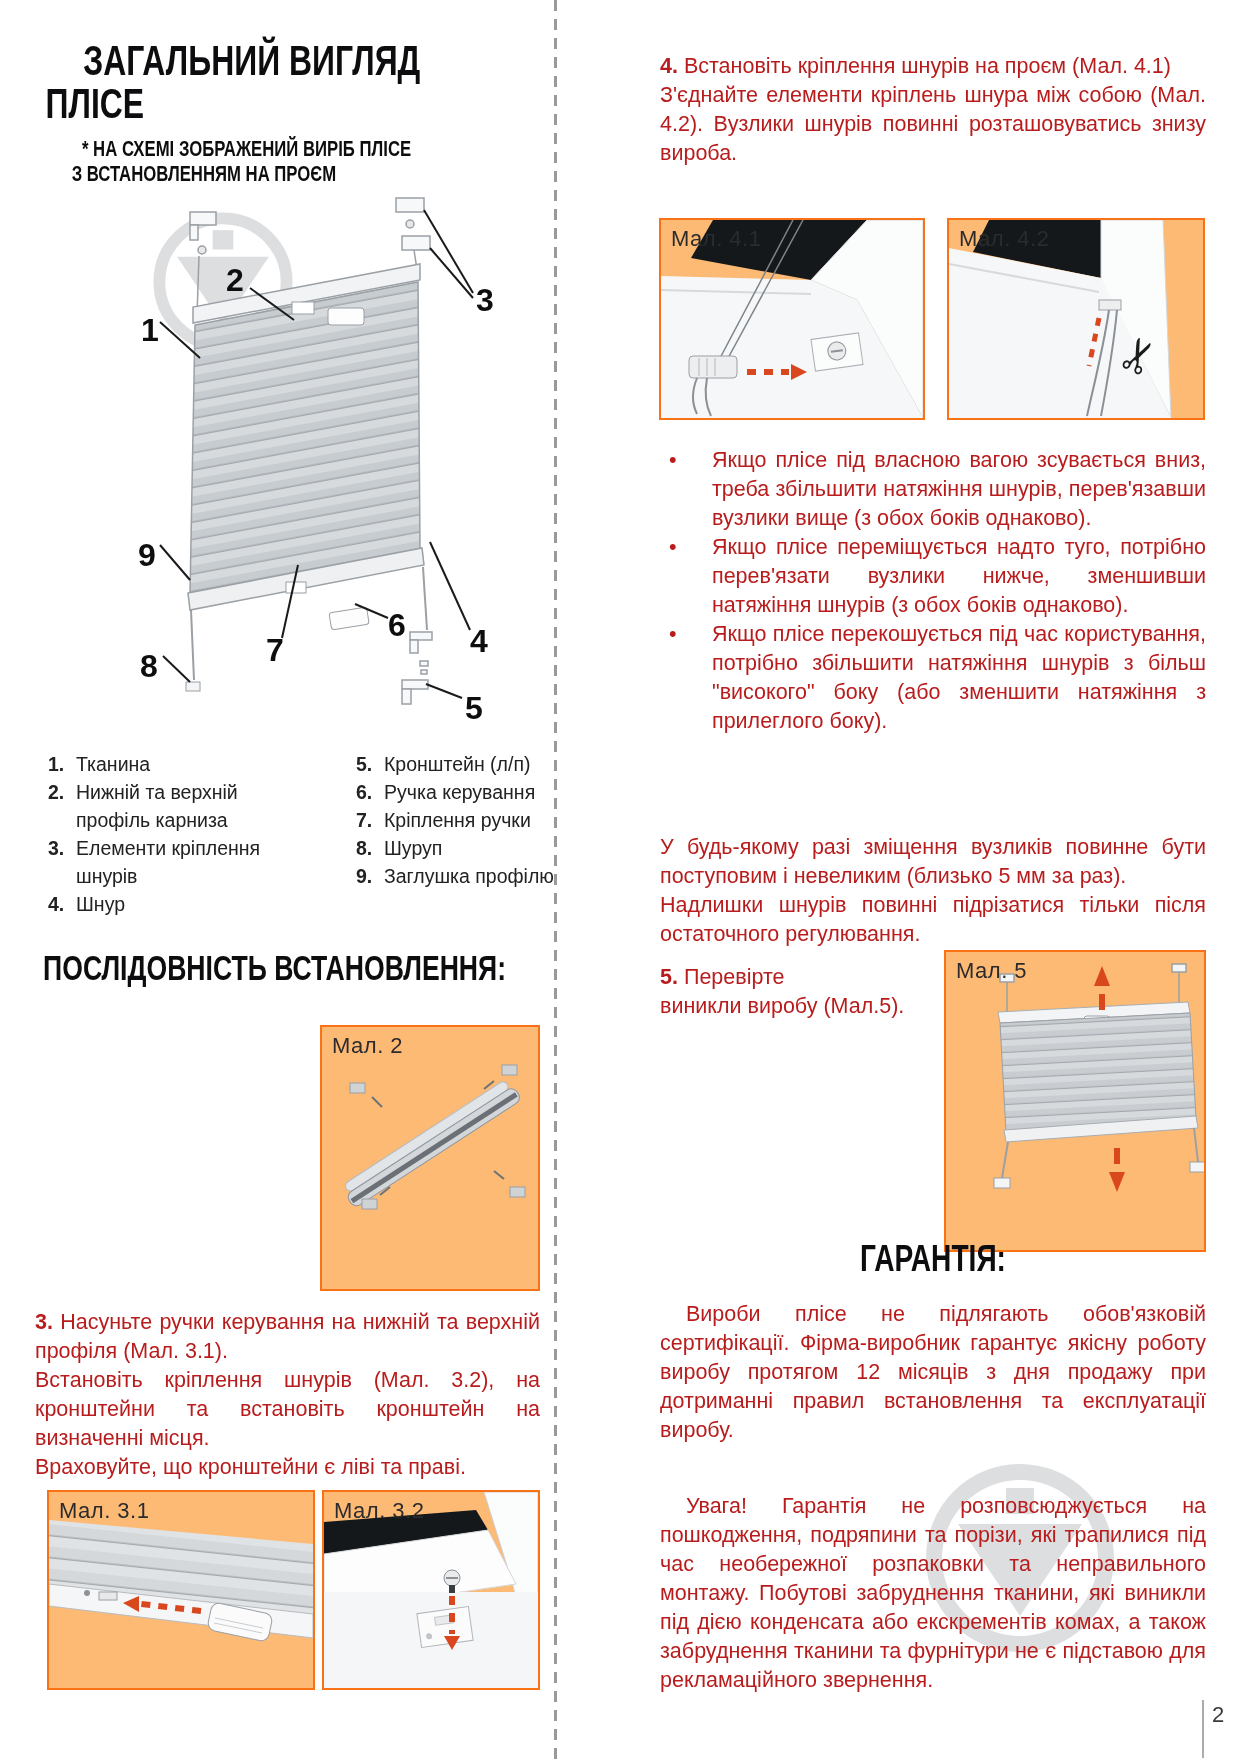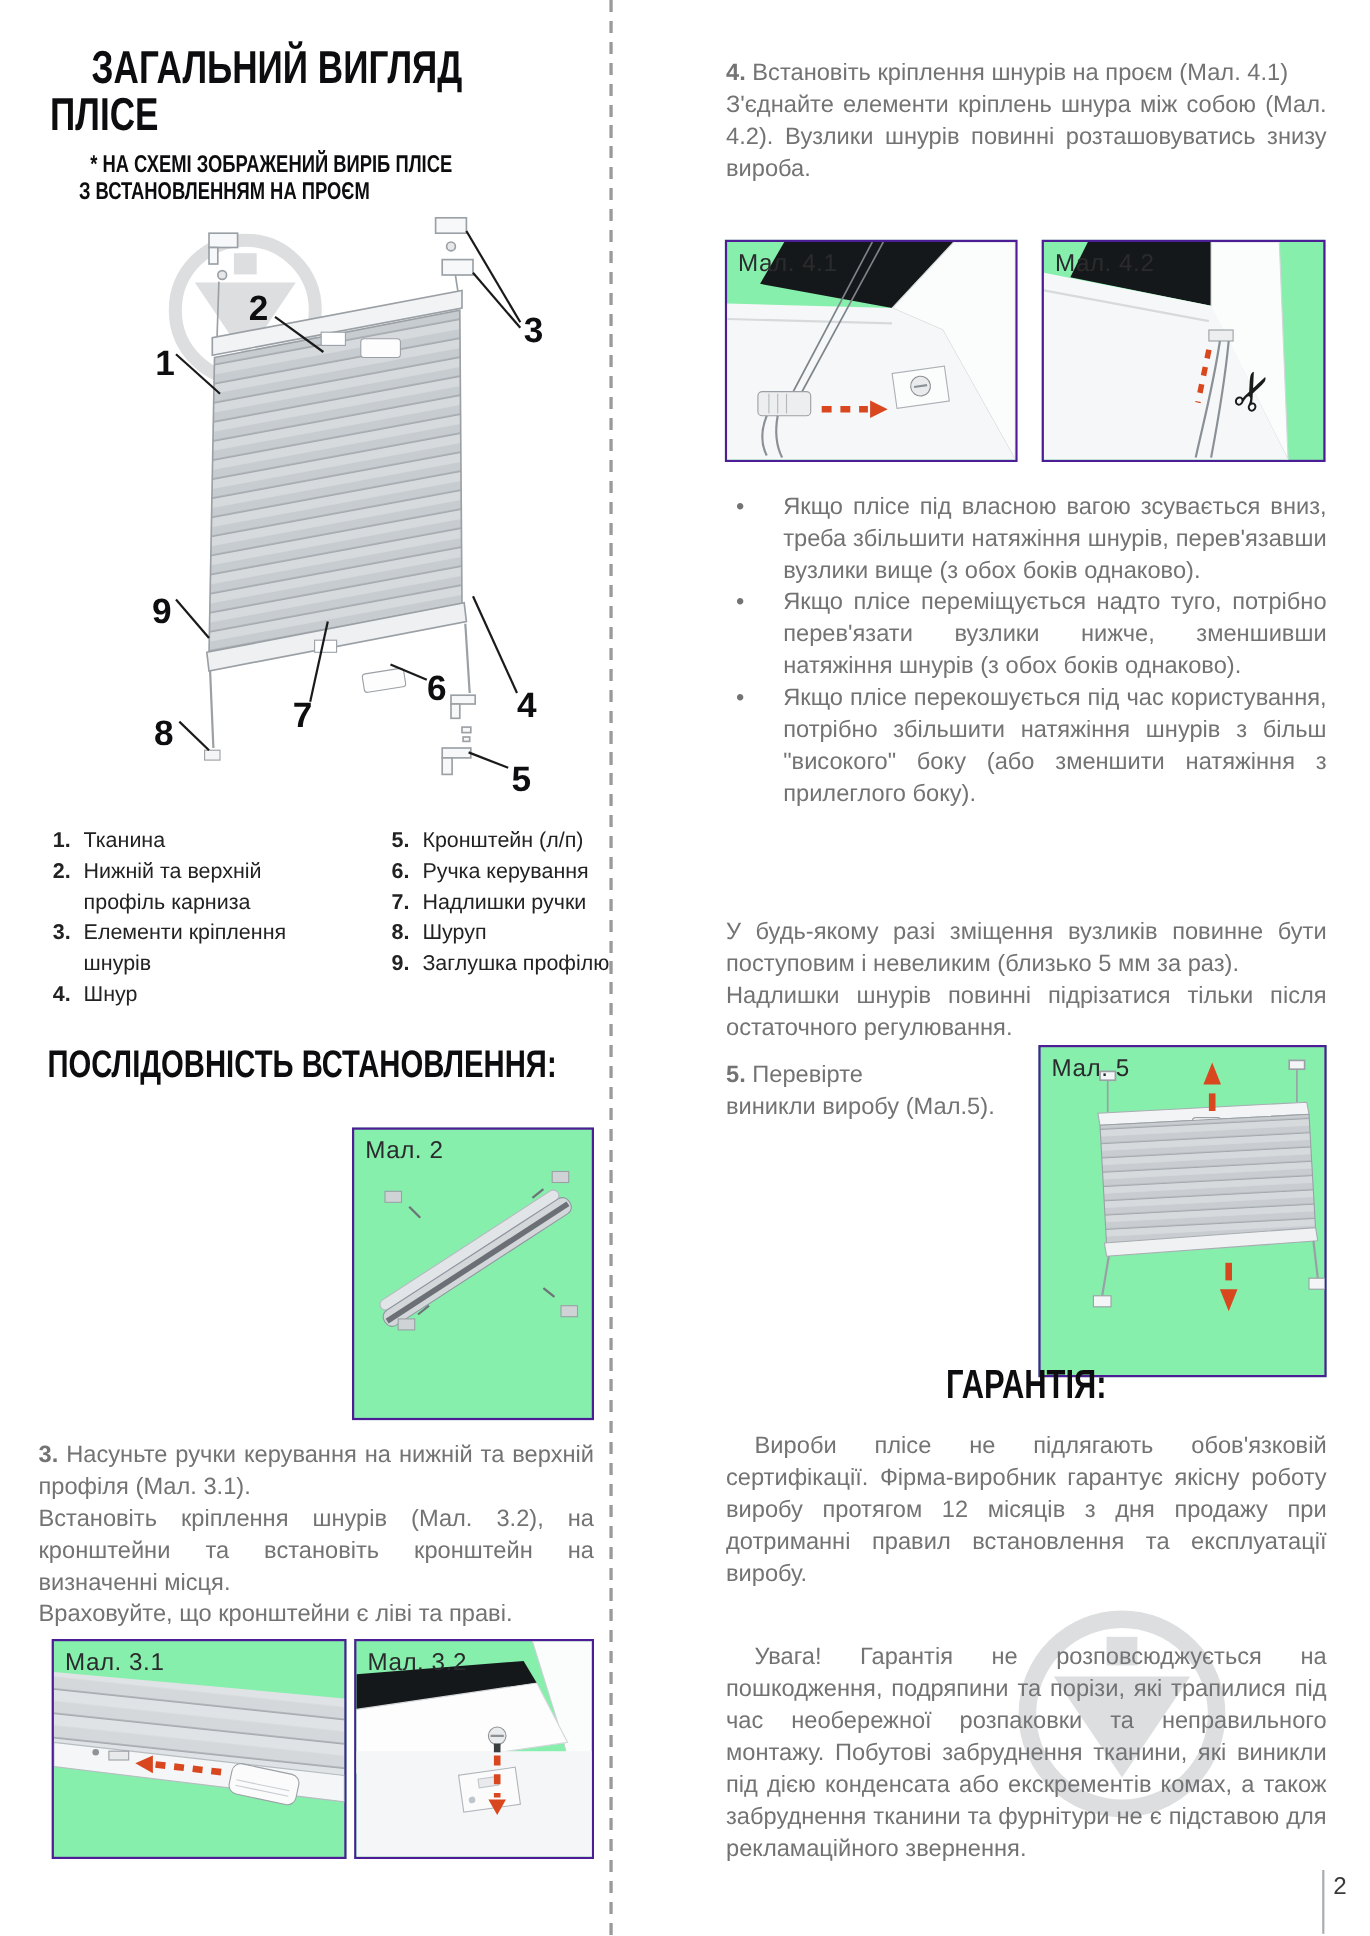--- a/index.html
+++ b/index.html
@@ -1,25 +1,25 @@
 <!DOCTYPE html>
 <html><head>
 <meta charset="utf-8">
 <style>
   html,body{margin:0;padding:0;background:#ffffff;}
   #page{position:relative;width:1245px;height:1760px;background:#fff;
         font-family:"Liberation Sans", sans-serif;color:#1c1c1e;overflow:hidden;}
   .abs{position:absolute;}
   .just{text-align:justify;}
   .b{font-weight:700;}
-  .body-txt{font-size:21.5px;line-height:29px;color:#737373;}
+  .body-txt{font-size:21.5px;line-height:29px;color:#b91c1c;}
   .cond{display:inline-block;transform:scaleX(.76);transform-origin:50% 50%;
         white-space:nowrap;font-weight:800;color:#0d0d0f;}
   .center{display:flex;justify-content:center;align-items:flex-start;}
-  .figbox{position:absolute;border:2px solid #4c1d95;background:#86efac;box-sizing:border-box;}
+  .figbox{position:absolute;border:2px solid #f97316;background:#fdba74;box-sizing:border-box;}
   .figlabel{position:absolute;top:6px;left:10px;font-size:22px;color:#2b2b2d;
             letter-spacing:.5px;z-index:2;}
   .divider{position:absolute;left:554px;top:0;width:3px;height:1760px;
      background:repeating-linear-gradient(#9a9a9a 0 11px, transparent 11px 19px);}
   .legend-item{display:flex;font-size:19.5px;line-height:28px;color:#222;}
   .legend-num{font-weight:700;width:28px;flex:none;}
   .bullet-row{display:flex;}
   .bullet-dot{width:43px;flex:none;font-size:21.5px;line-height:29px;}
   .bullet-txt{flex:1;}
   .wm{position:absolute;z-index:0;}
@@ -149,21 +149,21 @@
     <div class="legend-item">
       <span class="legend-num">5.</span>
       <div style="width:170px;">Кронштейн (л/п)</div>
     </div>
     <div class="legend-item">
       <span class="legend-num">6.</span>
       <div style="width:170px;">Ручка керування</div>
     </div>
     <div class="legend-item">
       <span class="legend-num">7.</span>
-      <div style="width:170px;">Надлишки ручки</div>
+      <div style="width:170px;">Кріплення ручки</div>
     </div>
     <div class="legend-item">
       <span class="legend-num">8.</span>
       <div style="width:170px;">Шуруп</div>
     </div>
     <div class="legend-item">
       <span class="legend-num">9.</span>
       <div style="width:170px;">Заглушка профілю</div>
     </div>
   </div>

